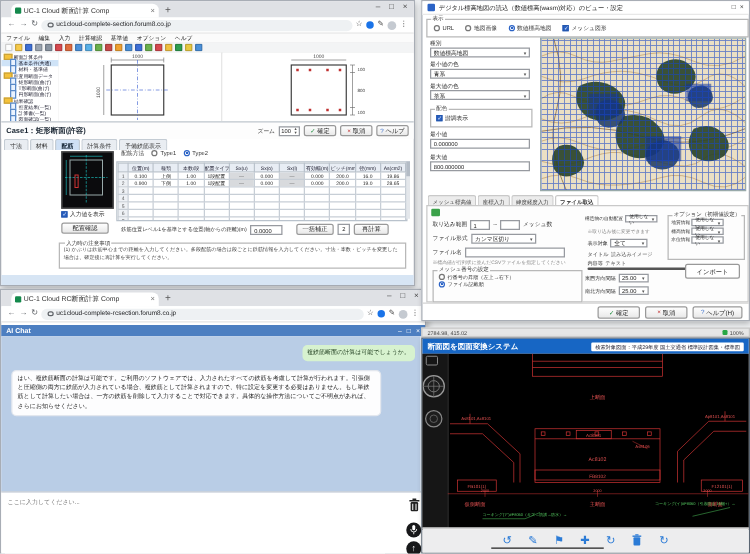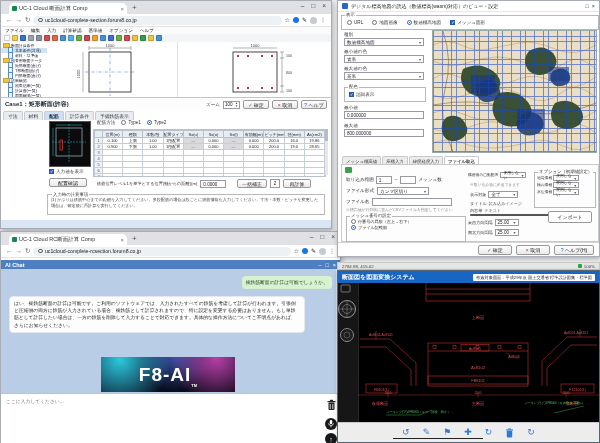--- a/index.html
+++ b/index.html
@@ -506,24 +506,20 @@
       </span>
     </div>
 
     <div class="chatarea">
       <div class="bubble user" style="right:8px;top:7px;max-width:115px;">
         <span>複鉄筋断面の計算は可能でしょうか。</span>
       </div>
       <div class="bubble ai" style="left:8px;top:27px;width:296px;">
         <span>はい、複鉄筋断面の計算は可能です。ご利用のソフトウェアでは、入力されたすべての鉄筋を考慮して計算が行われます。引張側と圧縮側の両方に鉄筋が入力されている場合、複鉄筋として計算されますので、特に設定を変更する必要はありません。もし単鉄筋として計算したい場合は、一方の鉄筋を削除して入力することで対応できます。具体的な操作方法についてご不明点があれば、さらにお知らせください。</span>
       </div>
-      <div class="f8logo" style="left:100px;top:88px;width:134px;height:35px;">
-        <span style="font-size:19px;letter-spacing:1px;">F8-AI</span>
-        <span style="font-size:4px;align-self:flex-end;margin-bottom:4px;">TM</span>
-      </div>
       <div class="abs" style="right:0;top:0;width:4px;height:124px;background:#d9e2ef;">
         <div style="position:absolute;top:0;left:0;width:4px;height:4px;font-size:3px;color:#67788c;text-align:center;line-height:4px;">▲</div>
         <div style="position:absolute;top:5px;left:.5px;width:3px;height:22px;background:#9fb3cc;border-radius:2px;"></div>
       </div>
     </div>
 
     <div class="chatinput" style="top:161px;height:51px;">
       <textarea placeholder="ここに入力してください..." style=""></textarea>
       <div class="abs" style="right:3px;top:3px;display:flex;flex-direction:column;gap:3px;align-items:center;">
         <span>

